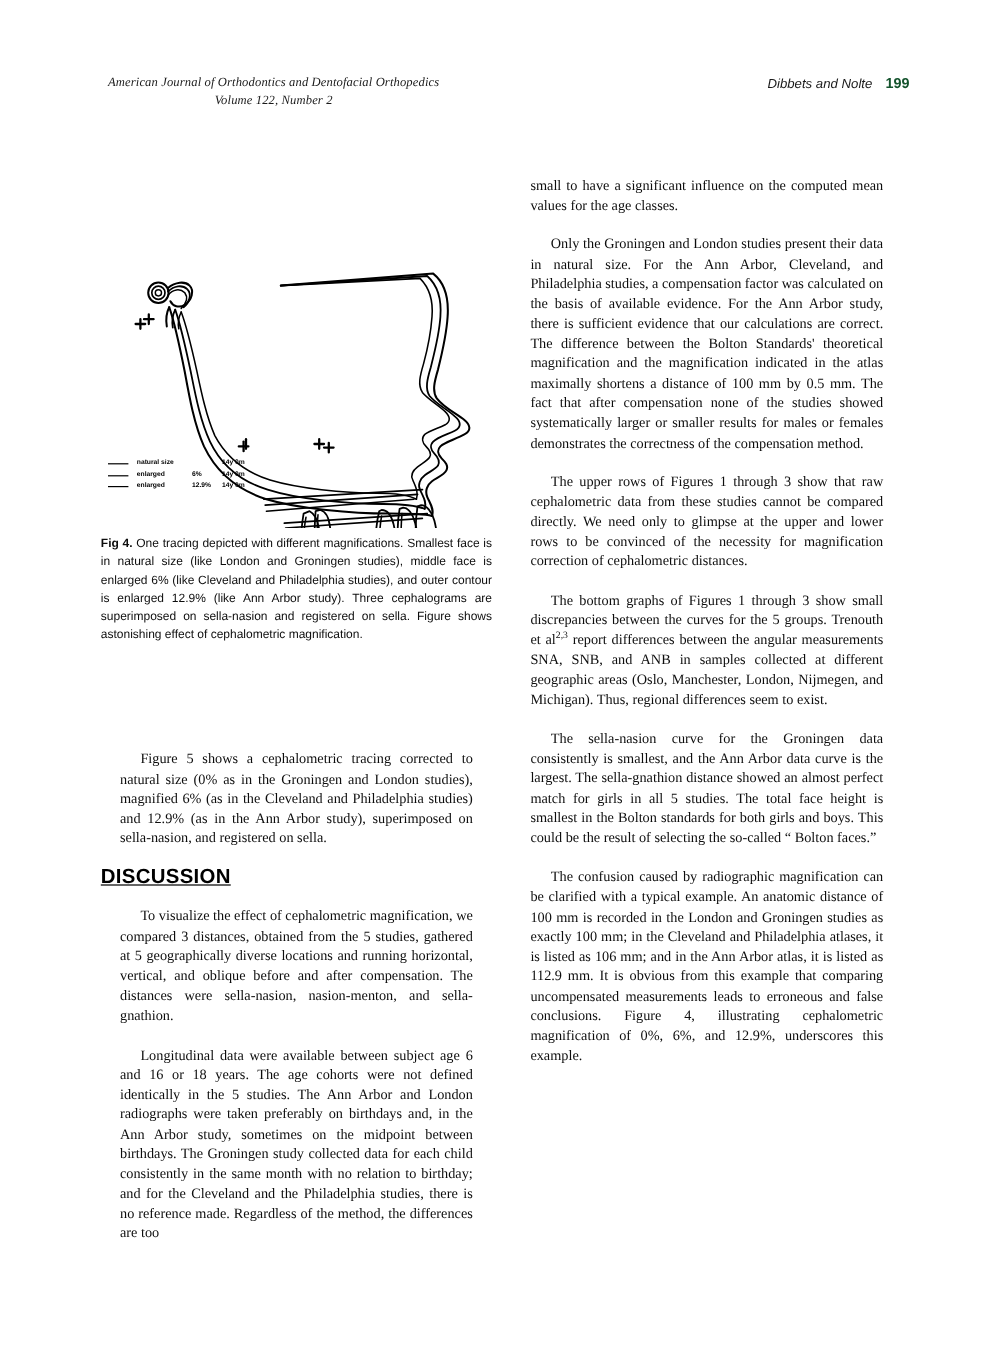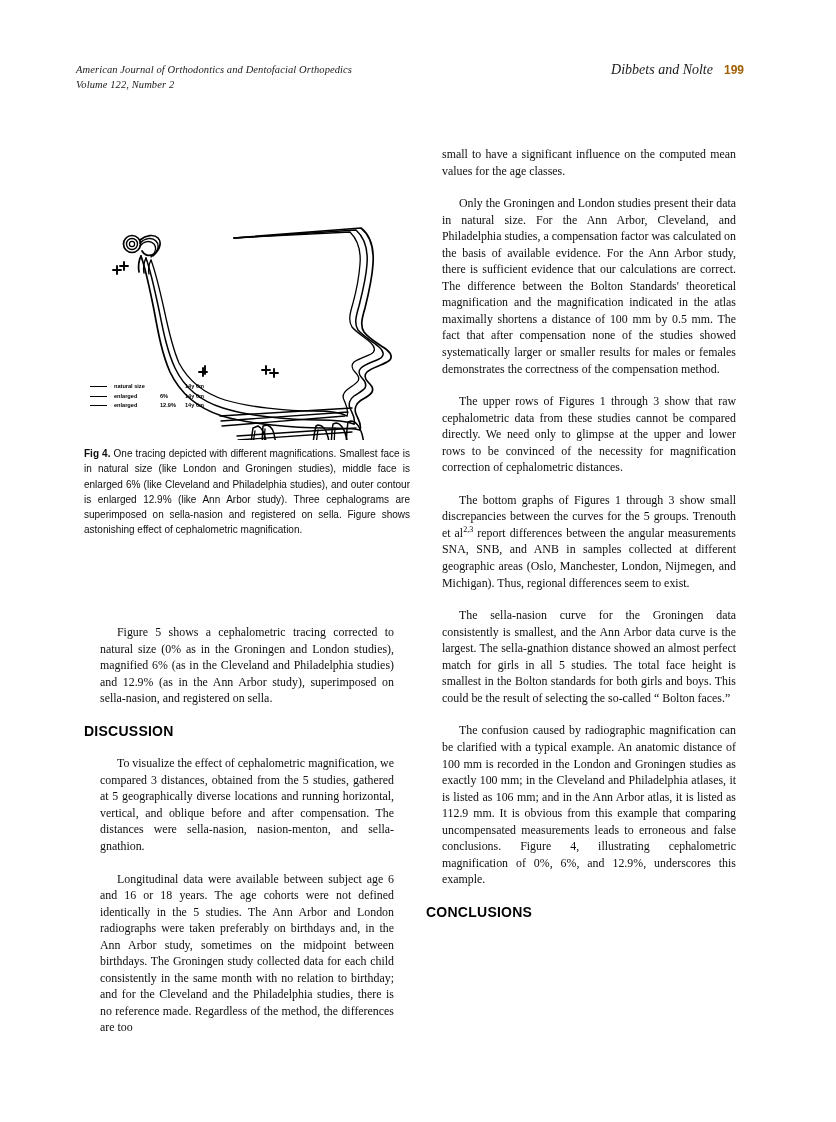--- a/index.html
+++ b/index.html
@@ -16,24 +16,25 @@
     height: 1122px;
     background: #ffffff;
     margin: 0 auto;
     overflow: hidden;
     box-sizing: border-box;
   }
 
   
   .runhead {
     position: absolute;
-    left: 76px;
+    left: 90px;
     top: 62px;
     width: 668px;
     height: 34px;
+    text-align: center;
   }
   .runhead-left {
     position: absolute;
     left: 0;
     top: 0;
     font-family: "Liberation Serif", serif;
     font-style: italic;
     font-size: 10.5px;
     line-height: 15px;
     color: #1a1a1a;
@@ -43,30 +44,30 @@
   .runhead-right {
     position: absolute;
     right: 0;
     top: 0;
     display: flex;
     align-items: baseline;
     gap: 11px;
     white-space: nowrap;
   }
   .runhead-authors {
-    font-family: Liberation Serif, serif;
+    font-family: Liberation Sans, sans-serif;
     font-style: italic;
-    font-size: 14px;
+    font-size: 11px;
     color: #1a1a1a;
   }
   .runhead-pageno {
     font-family: "Liberation Sans", sans-serif;
     font-weight: bold;
     font-size: 12px;
-    color: #a16207;
+    color: #14532d;
   }
 
   
   .col {
     position: absolute;
     top: 130px;
     width: 326px;
   }
   .col-left  { left: 84px; }
   .col-right { left: 426px; }
@@ -82,24 +83,25 @@
   }
   .body-text p {
     margin: 16px;
     text-indent: 17px;
   }
   .body-text p.noindent { text-indent: 0; }
 
   .section-head {
     font-family: "Liberation Sans", sans-serif;
     font-weight: bold;
-    font-size: 14px;
+    font-size: 17px;
     letter-spacing: 0.25px;
     color: #000;
     margin: 15px 0 5px 0;
+    text-decoration: underline;
   }
   sup {
     font-size: 0.68em;
     vertical-align: super;
     line-height: 0;
   }
   i { font-style: italic; }
 
   
   .figure-block {
@@ -348,17 +350,16 @@
   </div>
 
   <div class="col col-right">
     <div class="body-text">
       <p class="noindent">small to have a significant influence on the computed mean values for the age classes.</p>
       <p>Only the Groningen and London studies present their data in natural size. For the Ann Arbor, Cleveland, and Philadelphia studies, a compensation factor was calculated on the basis of available evidence. For the Ann Arbor study, there is sufficient evidence that our calculations are correct. The difference between the Bolton Standards' theoretical magnification and the magnification indicated in the atlas maximally shortens a distance of 100 mm by 0.5 mm. The fact that after compensation none of the studies showed systematically larger or smaller results for males or females demonstrates the correctness of the compensation method.</p>
       <p>The upper rows of Figures 1 through 3 show that raw cephalometric data from these studies cannot be compared directly. We need only to glimpse at the upper and lower rows to be convinced of the necessity for magnification correction of cephalometric distances.</p>
       <p><span>The bottom graphs of Figures 1 through 3 show small discrepancies between the curves for the 5 groups. Trenouth et al</span><sup>2,3</sup><span> report differences between the angular measurements SNA, SNB, and ANB in samples collected at different geographic areas (Oslo, Manchester, London, Nijmegen, and Michigan). Thus, regional differences seem to exist.</span></p>
       <p>The sella-nasion curve for the Groningen data consistently is smallest, and the Ann Arbor data curve is the largest. The sella-gnathion distance showed an almost perfect match for girls in all 5 studies. The total face height is smallest in the Bolton standards for both girls and boys. This could be the result of selecting the so-called “ Bolton faces.”</p>
       <p>The confusion caused by radiographic magnification can be clarified with a typical example. An anatomic distance of 100 mm is recorded in the London and Groningen studies as exactly 100 mm; in the Cleveland and Philadelphia atlases, it is listed as 106 mm; and in the Ann Arbor atlas, it is listed as 112.9 mm. It is obvious from this example that comparing uncompensated measurements leads to erroneous and false conclusions. Figure 4, illustrating cephalometric magnification of 0%, 6%, and 12.9%, underscores this example.</p>
-      <div class="section-head">CONCLUSIONS</div>
     </div>
   </div>
 
 </div>
 
 </body></html>

